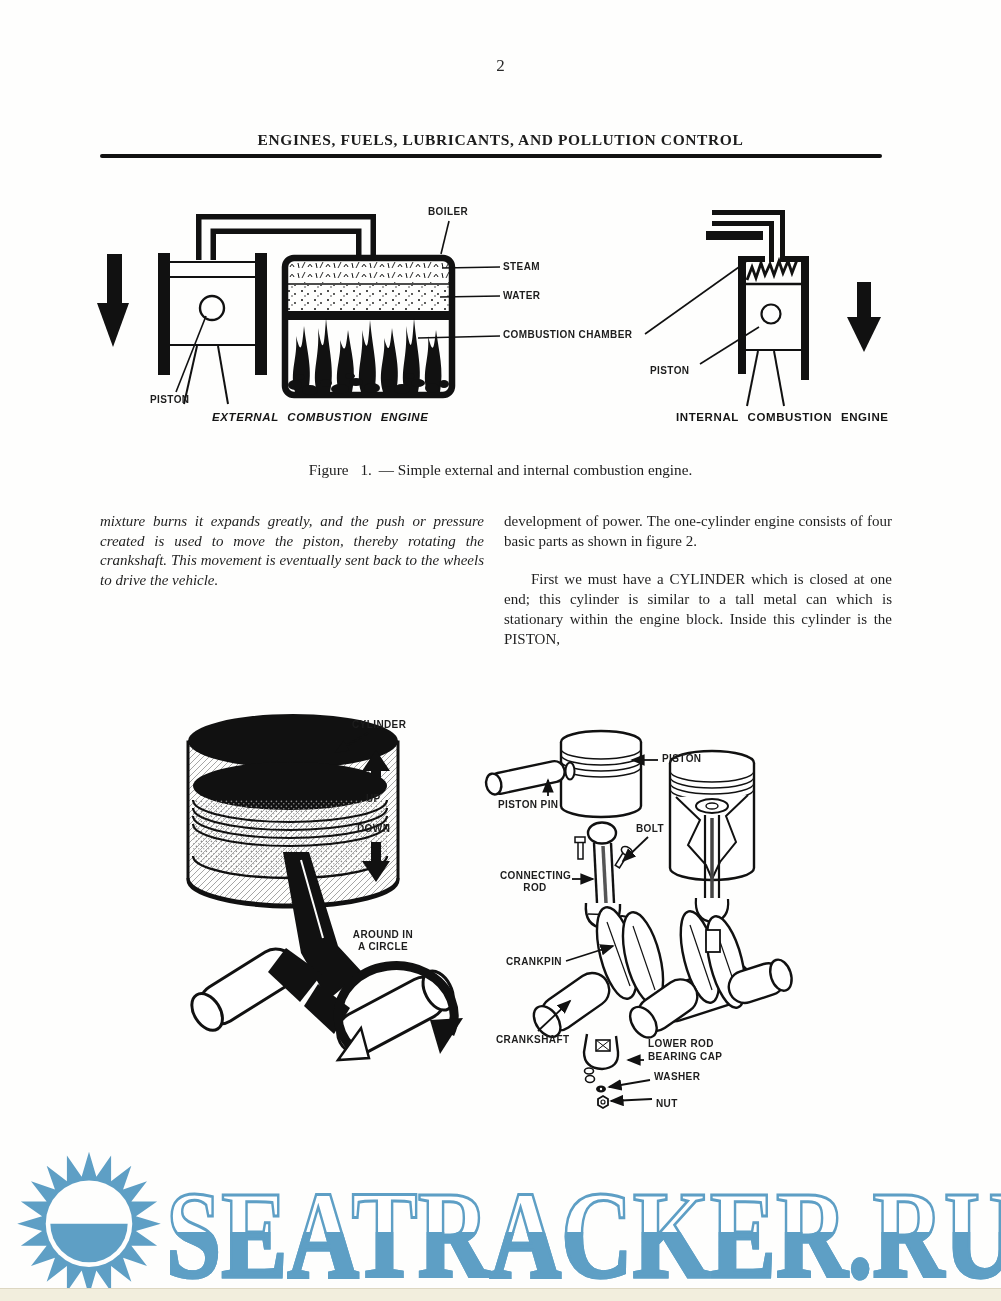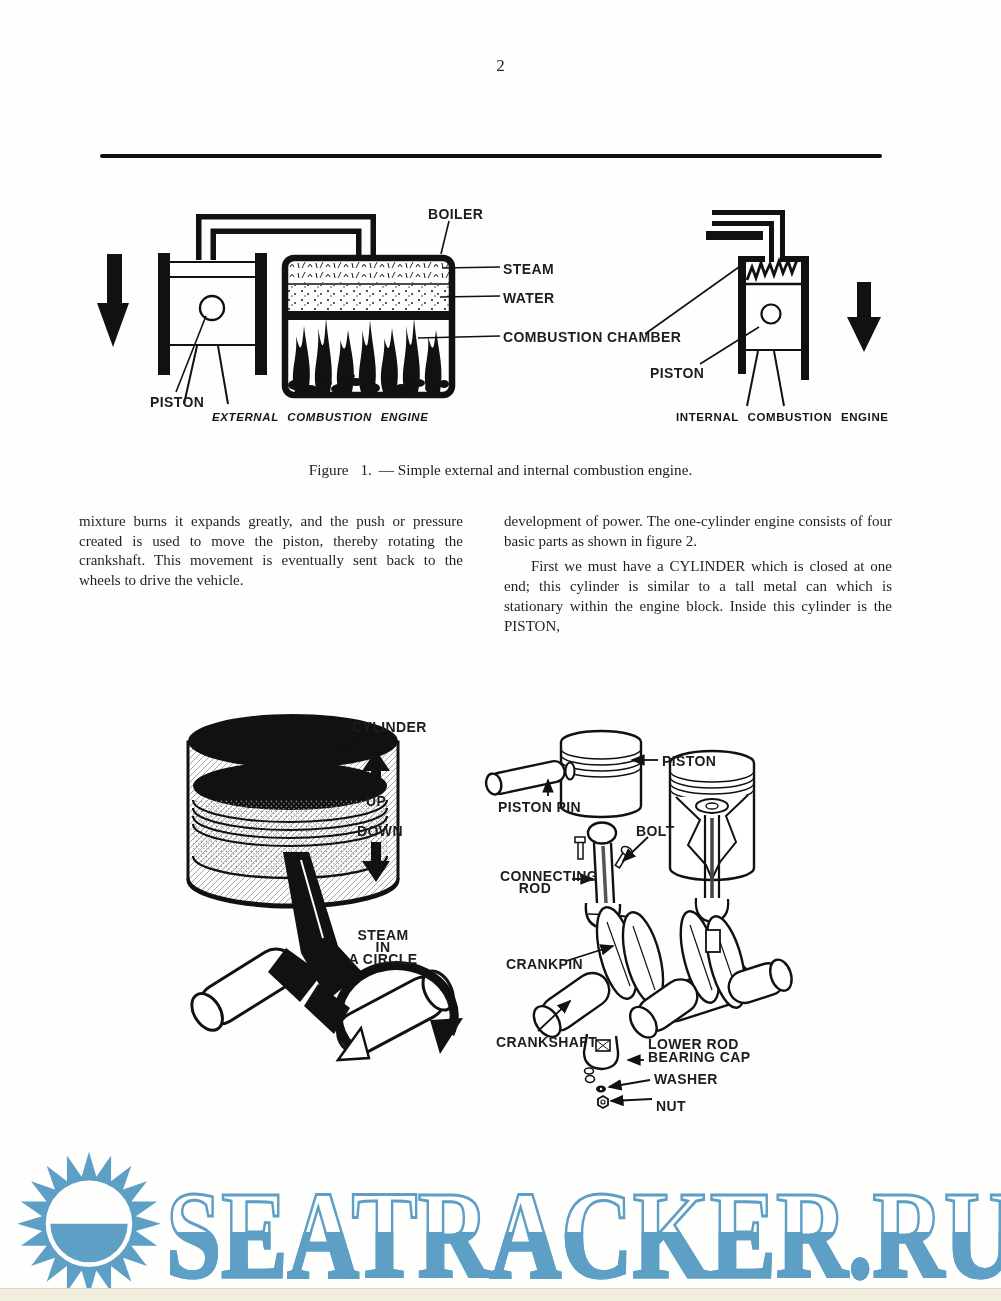--- a/index.html
+++ b/index.html
@@ -5,50 +5,51 @@
   html,body{margin:0;padding:0;}
   body{width:1001px;height:1301px;background:#f2eedd;font-family:"Liberation Serif",serif;}
   .page{position:relative;width:1001px;height:1301px;background:#fefefd;overflow:hidden;}
   .page-number{position:absolute;top:56px;left:0;width:1001px;text-align:center;
     font-size:17px;color:#2a2a2a;}
   .running-header{position:absolute;top:131px;left:0;width:1001px;text-align:center;
     font-size:15.5px;font-weight:600;letter-spacing:0.6px;color:#1c1c1c;}
   .header-rule{position:absolute;top:154px;left:100px;width:782px;height:4px;background:#111;border-radius:2px;}
   .art{position:absolute;top:0;left:0;z-index:1;}
   .lbl{position:absolute;z-index:2;font-family:"Liberation Sans",sans-serif;font-weight:700;
-    font-size:14px;letter-spacing:0.4px;color:#1d1d1d;white-space:nowrap;}
+    font-size:10px;letter-spacing:0.4px;color:#1d1d1d;white-space:nowrap;}
   .lbl2{line-height:12px;text-align:center;white-space:normal;}
   .engine-title{position:absolute;z-index:2;font-family:"Liberation Sans",sans-serif;font-weight:700;
     font-size:11.5px;letter-spacing:0.6px;word-spacing:5px;color:#151515;white-space:nowrap;}
   .fig-caption{position:absolute;left:0;width:1001px;text-align:center;z-index:2;
     font-size:15.2px;color:#202020;}
   .fig-caption .capword{margin-right:12px;}
   .fig-caption .capnum{margin-right:7px;}
   .col{position:absolute;z-index:2;font-size:15px;line-height:19.7px;color:#1f1f1f;
     text-align:justify;}
   .col p{margin:0;}
-  .col p + p{margin-top:6px;text-indent:27px;}
-  .col-left{left:79px;top:512px;width:384px;}
+  .col p + p{margin-top:19px;text-indent:27px;}
+  .col-left{left:100px;top:512px;width:384px;font-style:italic;}
   .col-right{left:504px;top:512px;width:388px;}
   .wm{position:absolute;z-index:3;}
   .wm-text{position:absolute;left:166px;top:1174px;z-index:3;
     font-family:"Liberation Serif",serif;font-weight:700;font-size:124px;line-height:1;
     letter-spacing:0px;transform:scaleX(0.80);transform-origin:left top;white-space:nowrap;
     background:linear-gradient(to bottom,#ffffff 0%,#ffffff 47%,#5e9fc5 47%,#5e9fc5 100%);
     -webkit-background-clip:text;background-clip:text;color:transparent;
     -webkit-text-stroke:3px #5e9fc5;}
   .bottom-strip{position:absolute;left:0;top:1288px;width:1001px;height:13px;
     background:#f2eedd;border-top:1px solid #ddd7c2;z-index:4;}
 </style>
 </head>
 <body>
 
 <div class="page">
 
   <div class="page-number">2</div>
+  <div class="running-header">ENGINES, FUELS, LUBRICANTS, AND POLLUTION CONTROL</div>
   <div class="header-rule"></div>
 
   <svg class="art" width="1001" height="1301" viewBox="0 0 1001 1301">
     <defs>
       <marker id="ah" markerWidth="9" markerHeight="8" refX="7" refY="3.2" orient="auto">
         <path d="M0,0 L8,3.2 L0,6.4 Z" fill="#111"></path>
       </marker>
       <pattern id="steamP" width="18" height="10" patternUnits="userSpaceOnUse">
         <path d="M2,7 q2,-5 4,0" stroke="#111" stroke-width="1" fill="none"></path>
         <path d="M10,3 l1,5" stroke="#111" stroke-width="1" fill="none"></path>
@@ -316,21 +317,21 @@
   </div>
   <div class="col col-right">
     <p>development of power. The one-cylinder engine consists of four basic parts as shown in figure 2.</p>
     <p>First we must have a CYLINDER which is closed at one end; this cylinder is similar to a tall metal can which is stationary within the engine block. Inside this cylinder is the PISTON,</p>
   </div>
 
   <div class="lbl" style="left:352px;top:719px;">CYLINDER</div>
   <div class="lbl" style="left:366px;top:793px;">UP</div>
   <div class="lbl" style="left:357px;top:823px;">DOWN</div>
   <div class="lbl lbl2" style="left:348px;top:929px;width:70px;">
-    <div>STEAM IN</div>
+    <div>AROUND IN</div>
     <div>A CIRCLE</div>
   </div>
   <div class="lbl" style="left:662px;top:753px;">PISTON</div>
   <div class="lbl" style="left:498px;top:799px;">PISTON PIN</div>
   <div class="lbl" style="left:636px;top:823px;">BOLT</div>
   <div class="lbl lbl2" style="left:500px;top:870px;width:70px;">
     <div>CONNECTING</div>
     <div>ROD</div>
   </div>
   <div class="lbl" style="left:506px;top:956px;">CRANKPIN</div>

